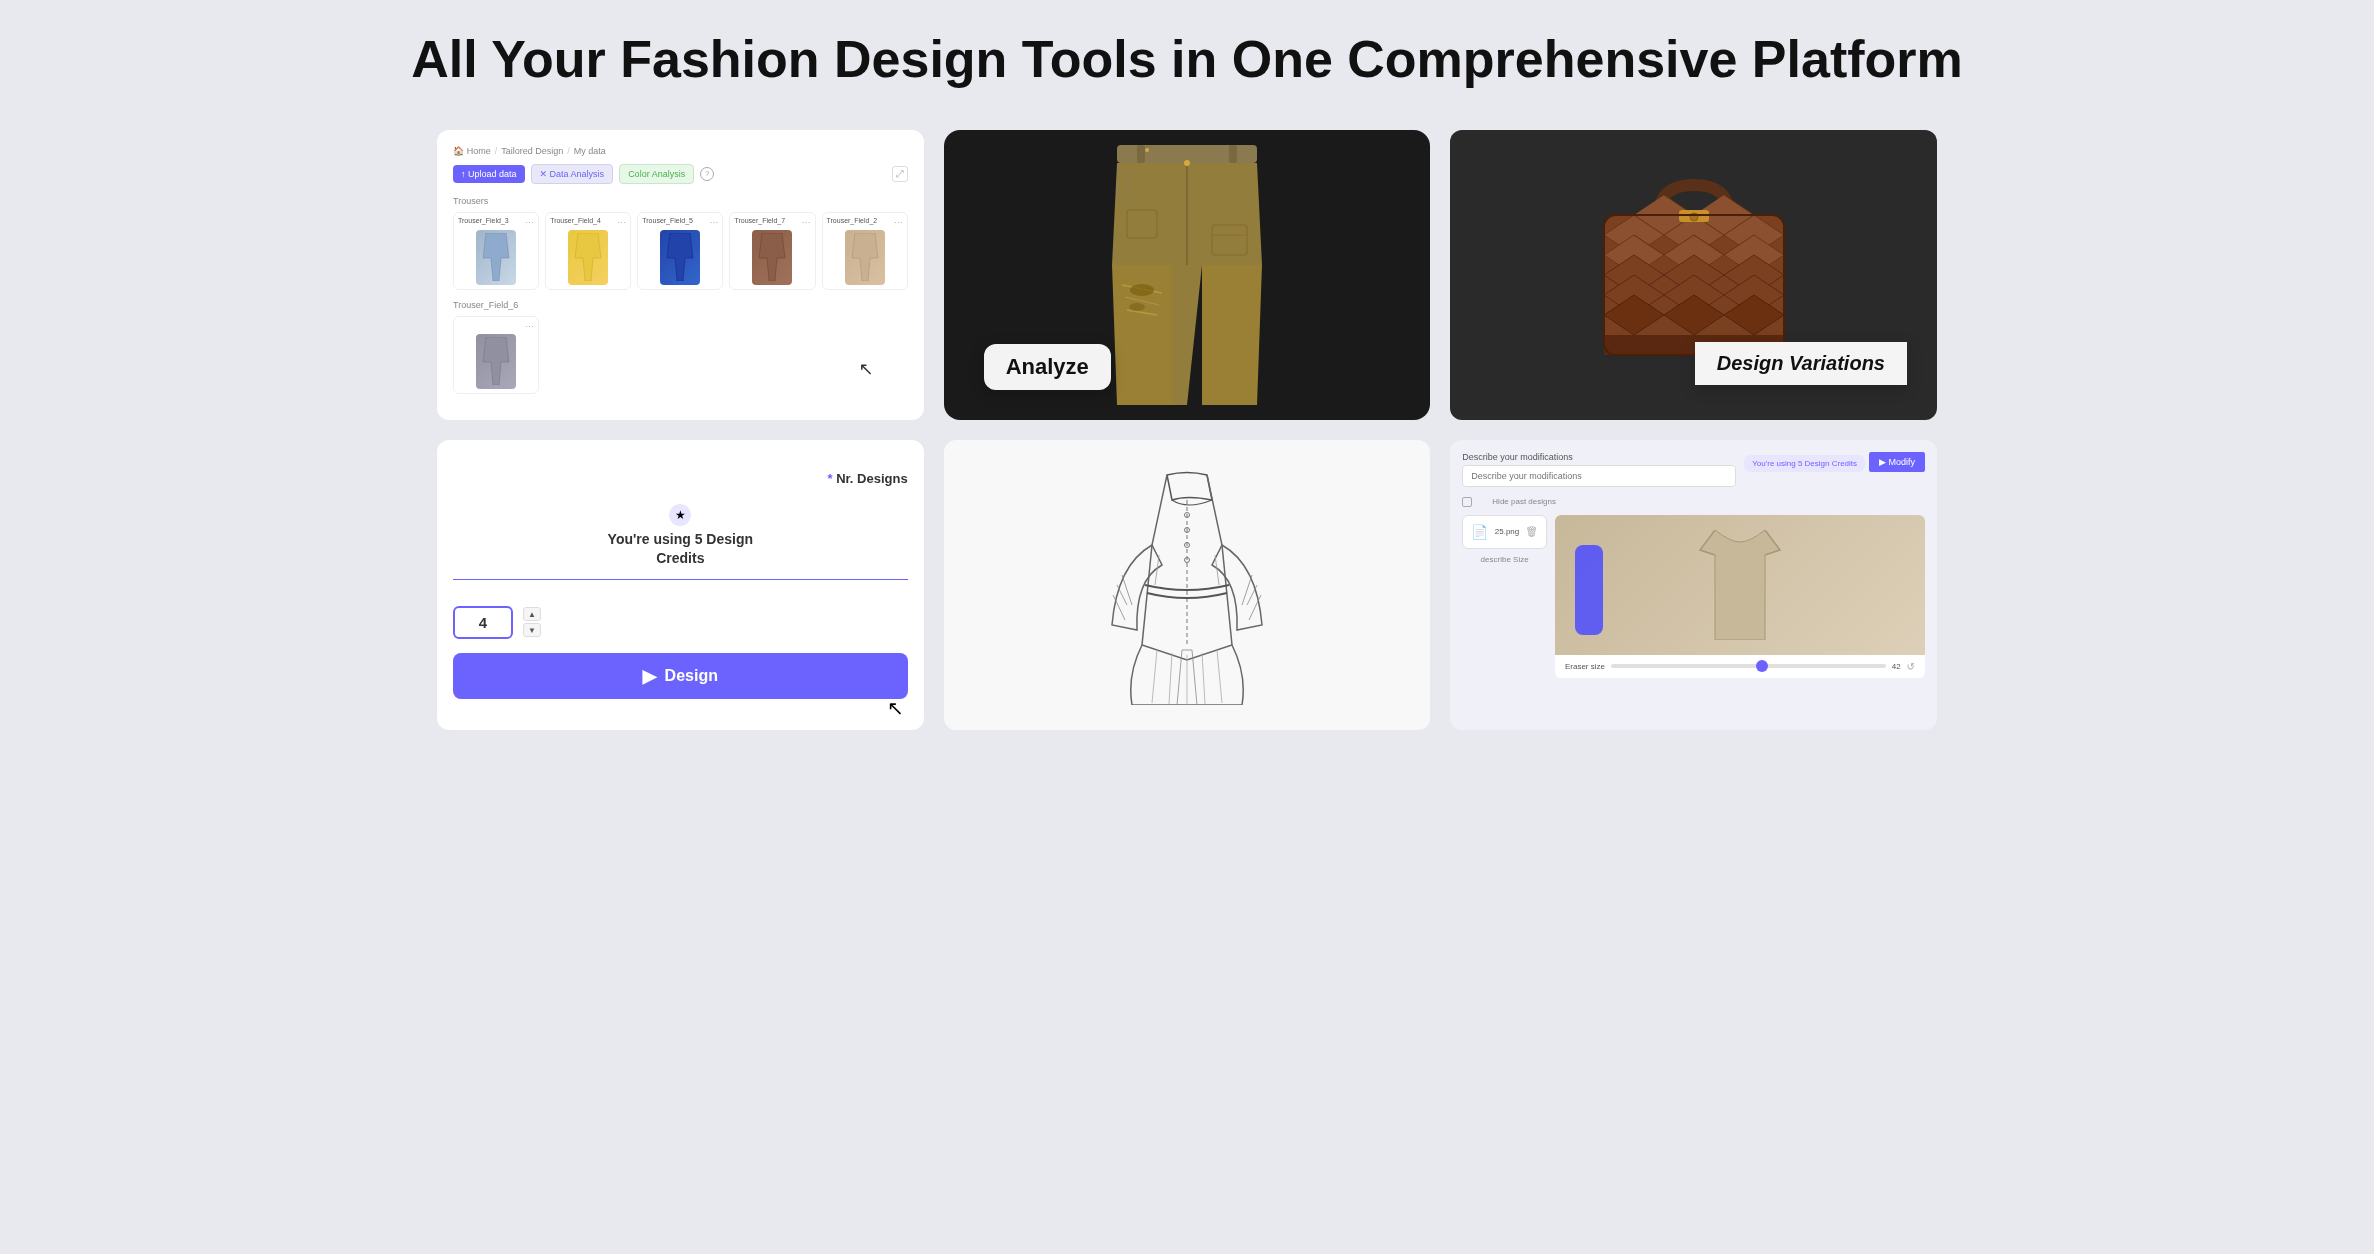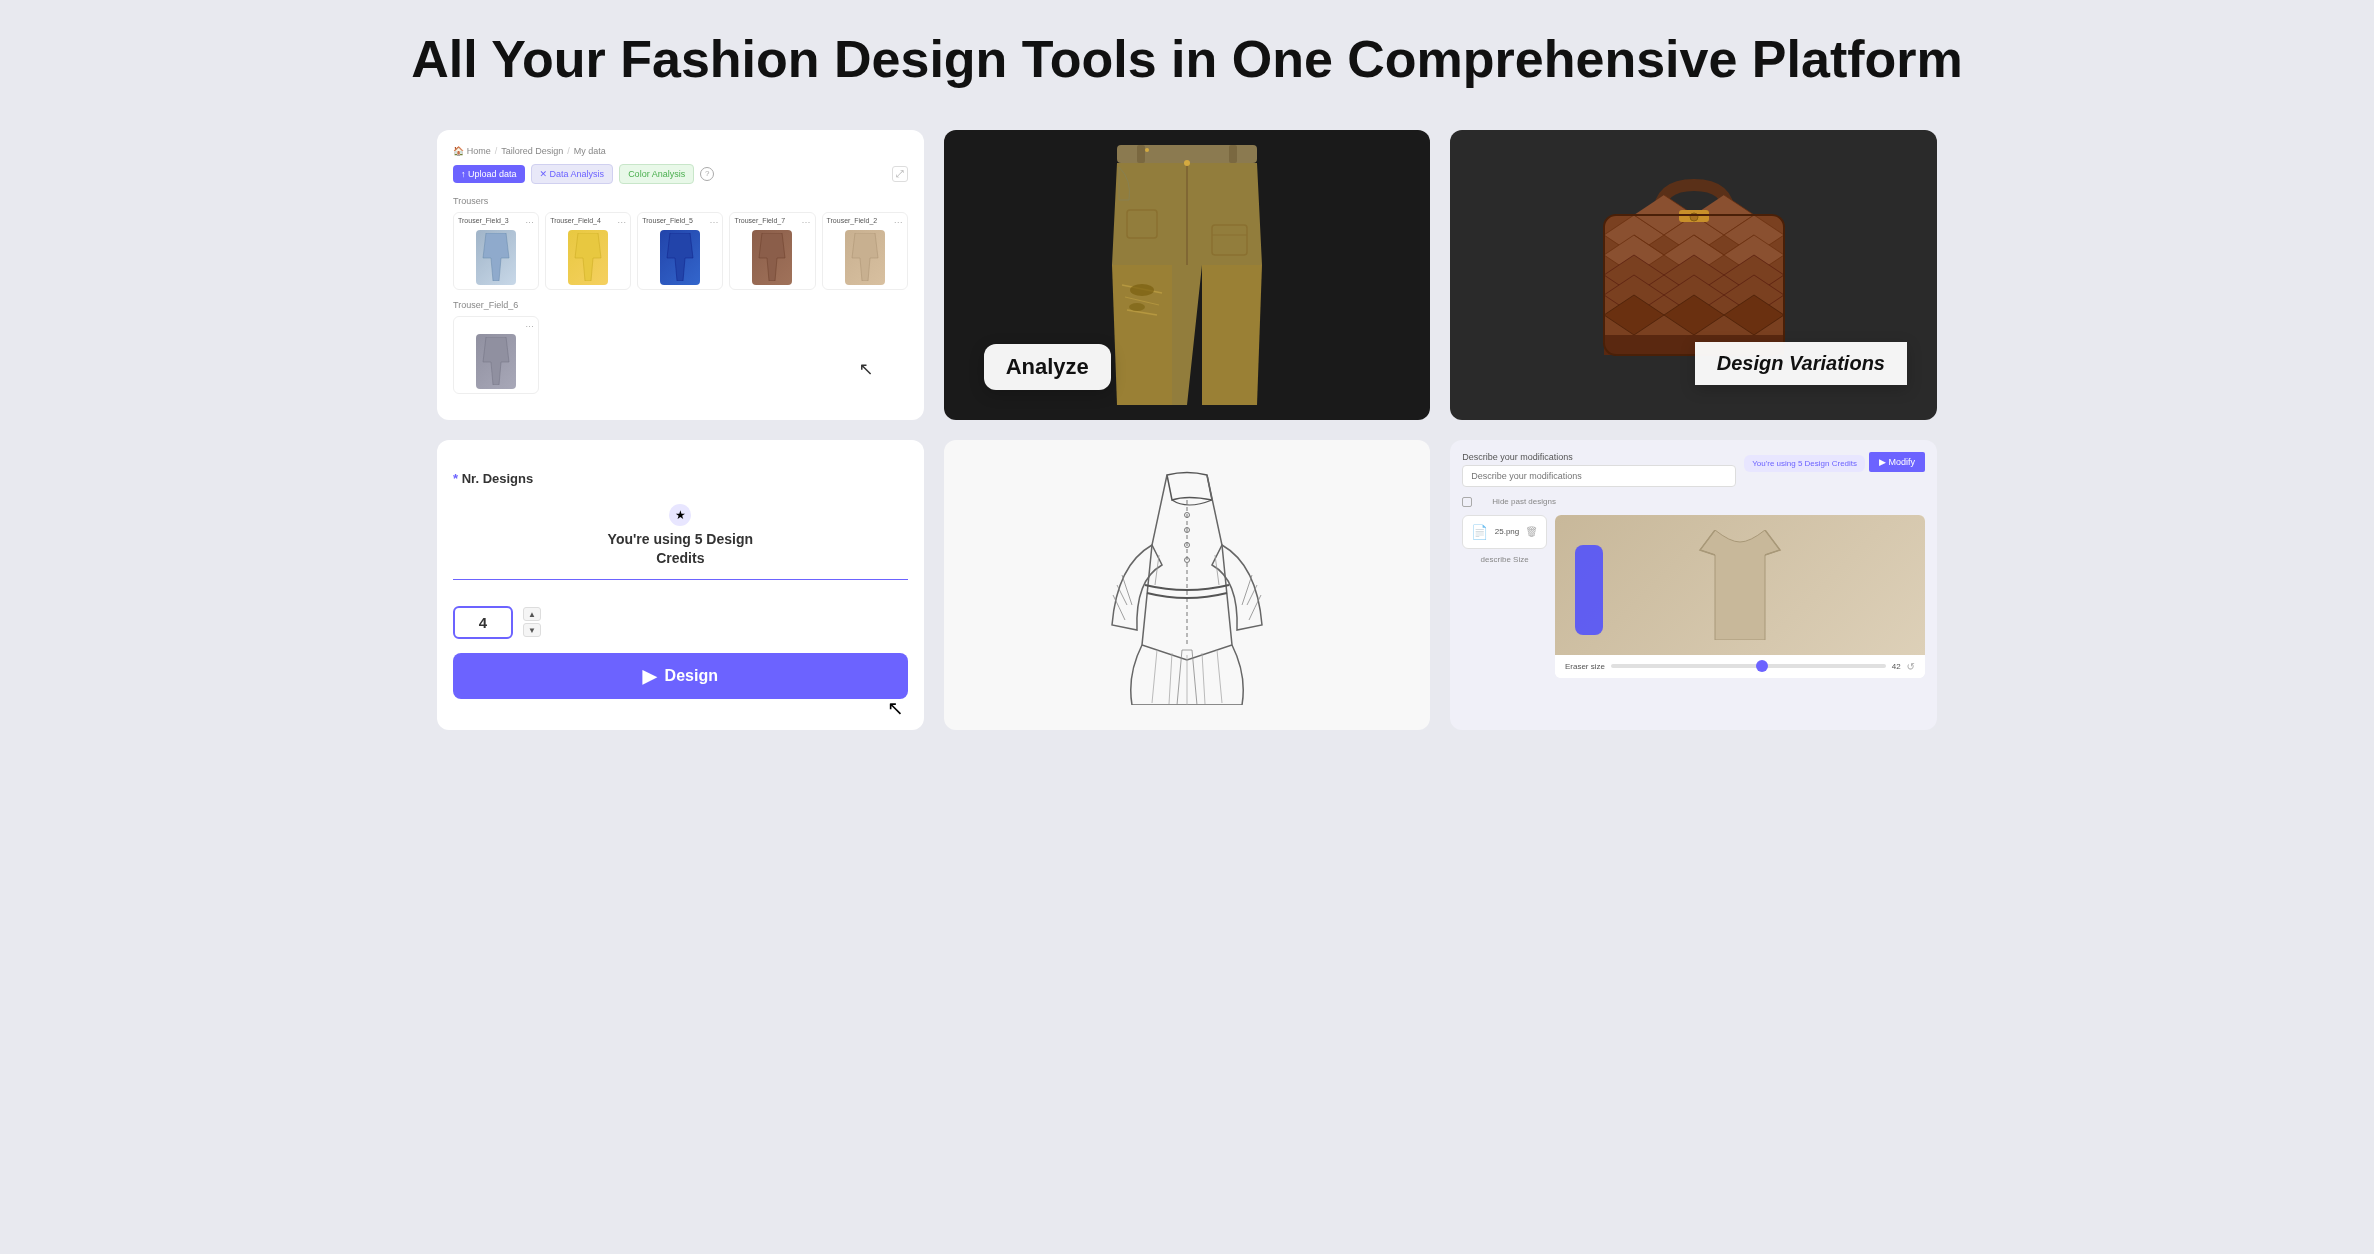--- a/index.html
+++ b/index.html
@@ -155,20 +155,21 @@
     }
 
     
     .card-analyze {
       background: #1a1a1a;
       position: relative;
       min-height: 290px;
       display: flex;
       align-items: center;
       justify-content: center;
+      border-radius: 16px;
     }
     .jeans-visual {
       width: 100%;
       height: 100%;
       position: relative;
       display: flex;
       align-items: center;
       justify-content: center;
       min-height: 290px;
     }
@@ -226,20 +227,21 @@
       flex: 1;
       display: flex;
       flex-direction: column;
       justify-content: center;
     }
     .nr-label {
       font-size: 13px;
       font-weight: 600;
       color: #333;
       margin-bottom: 18px;
+      text-align: right;
     }
     .nr-required { color: #6c63ff; }
     .credits-info {
       text-align: center;
       margin-bottom: 16px;
     }
     .credits-icon-row {
       display: flex;
       align-items: center;
       justify-content: center;

